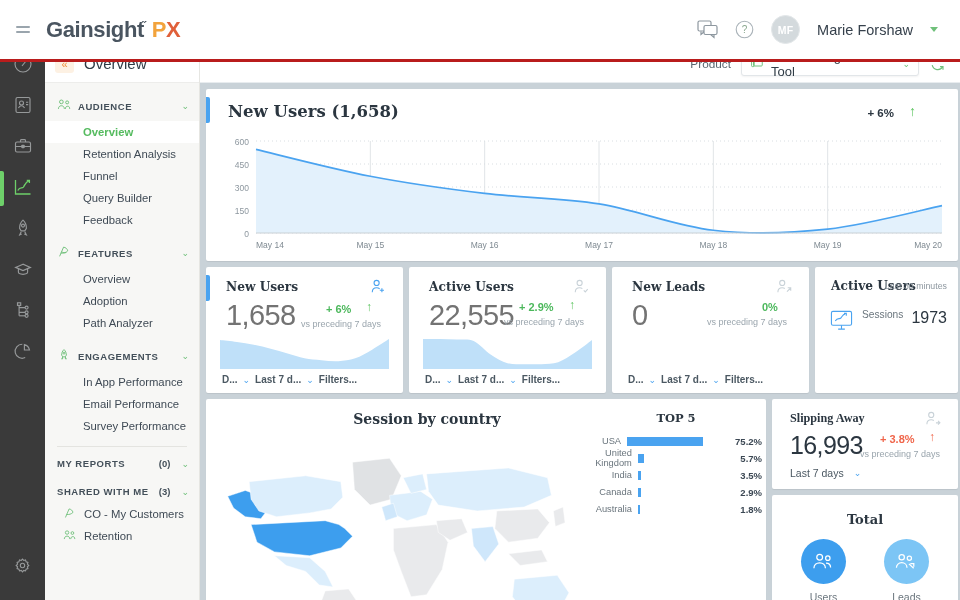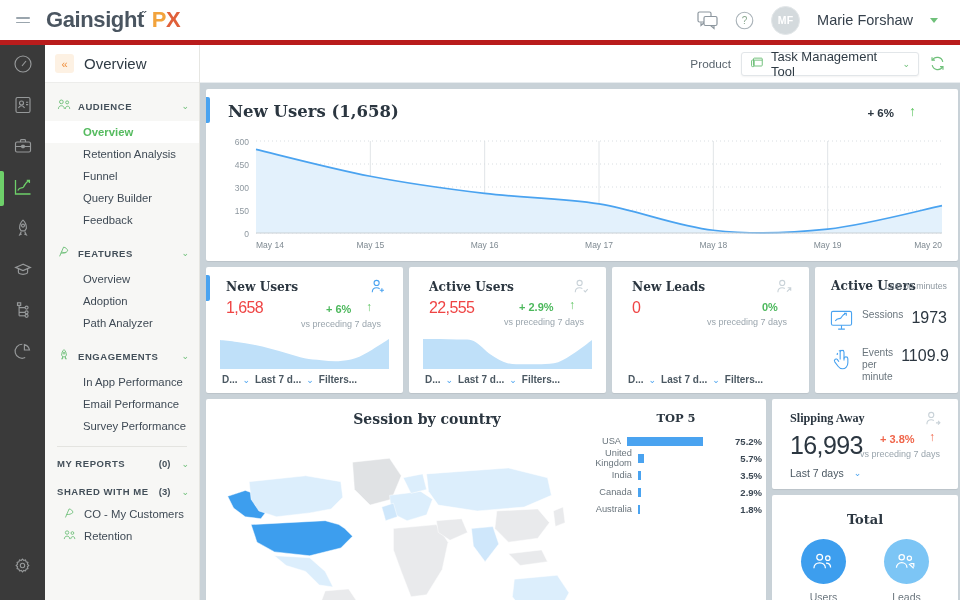--- a/index.html
+++ b/index.html
@@ -7,23 +7,23 @@
   body {
     font-family: "Liberation Sans", sans-serif;
     background: #c9d2d8;
     color: #3c4858;
     -webkit-font-smoothing: antialiased;
   }
   .app { position: relative; width: 960px; height: 600px; }
 
   
   .topbar {
-    position: absolute; top: 0; left: 0; right: 0; height: 45px;
+    position: absolute; top: 0; left: 0; right: 0; height: 62px;
     background: #ffffff; display: flex; align-items: center;
-    border-bottom: 5px solid #b91c1c; z-index: 20;
+    border-bottom: 3px solid #b91c1c; z-index: 20;
   }
   .hamburger { width: 46px; display: flex; flex-direction: column; align-items: center;
     justify-content: center; gap: 3px; height: 45px; cursor: pointer; }
   .hamburger span { display: block; width: 14px; height: 1.6px; background: #9aa5ad; border-radius: 1px; }
   .brand { font-size: 22px; font-weight: bold; letter-spacing: -0.4px; display: flex; align-items: baseline; }
   .brand .g { color: #4a5560; }
   .brand .tick { color: #4a5560; font-size: 13px; position: relative; top: -6px; left: -2px; }
   .brand .p { color: #f2a33c; margin-left: 4px; }
   .brand .x { color: #e0603a; }
   .topbar-right { margin-left: auto; display: flex; align-items: center; gap: 17px; padding-right: 22px; }
@@ -114,21 +114,21 @@
   .chart-area { position: absolute; left: 14px; top: 46px; right: 12px; bottom: 6px; }
 
   
   .kpi { height: 126px; top: 184px; }
   #kpi-new-users { left: 6px; width: 197px; }
   #kpi-active-users { left: 209px; width: 197px; }
   #kpi-new-leads { left: 412px; width: 197px; }
   .kpi-title { position: absolute; left: 20px; top: 13px; font-size: 12.2px; font-weight: bold; color: #2b3640;
     font-family: "DejaVu Serif", serif; }
   .kpi-icon { position: absolute; right: 16px; top: 11px; }
-  .kpi-value { position: absolute; left: 20px; top: 32px; font-size: 16px; color: #ef4444; letter-spacing: -.6px; }
+  .kpi-value { position: absolute; left: 20px; top: 32px; font-size: 29px; color: #737373; letter-spacing: -.6px; }
   .kpi-pct { position: absolute; font-size: 11px; font-weight: bold; color: #4cb85c; }
   .kpi-vs { position: absolute; font-size: 9px; color: #9aa5ad; }
   .kpi-up { position: absolute; color: #5cc45f; font-size: 12px; }
   .kpi-spark { position: absolute; left: 14px; right: 14px; top: 68px; height: 34px; }
   .kpi-foot { position: absolute; left: 16px; right: 12px; bottom: 8px; display: flex; align-items: center; gap: 5px; }
   .kpi-sel { font-size: 10px; color: #4b5862; font-weight: bold; cursor: pointer; white-space: nowrap; }
   .kpi-chev { color: #4aa3f0; font-size: 9px; cursor: pointer; }
 
   
   #card-realtime { left: 615px; top: 184px; width: 143px; height: 126px; }
@@ -559,33 +559,20 @@
             <svg width="25" height="23" viewBox="0 0 26 24">
                 <g fill="none" stroke="#4aa3f0" stroke-width="1.15">
                   <rect x="2.5" y="2.5" width="21" height="14.5" rx="1.6"></rect>
                   <path d="M6.5 12.5c2.6-4.3 4.4-1.3 6-3.2 1.4-1.7 1.7-3.6 4.4-4.2"></path>
                   <path d="M15.6 4.6h2.4v2.4"></path>
                   <path d="M9.5 21h7M13 17v4"></path>
                 </g>
               </svg></span>
           <span class="rt-lab">Sessions</span>
           <span class="rt-val">1973</span>
-        </div>
-        <div class="rt-row" style="top:80px">
-          <span>
-            <svg width="25" height="25" viewBox="0 0 26 26">
-                <g fill="none" stroke="#4aa3f0" stroke-width="1.15">
-                  <path d="M11.6 13V5.5a2 2 0 014 0V14"></path>
-                  <path d="M15.6 12.2c0-1.1.9-1.9 2-1.9s2 .8 2 1.9v4.2c0 3.5-2.4 6.2-5.6 6.2-2.1 0-3.4-.9-4.6-2.6L6 15.4c-.6-.9-.4-2 .5-2.6.9-.6 2-.3 2.5.6l1.3 2"></path>
-                  <path d="M8.5 8.3a5 5 0 017-4.6" stroke-dasharray="2.2 2.2"></path>
-                </g>
-              </svg></span>
-          <span class="rt-lab"><span style="white-space:pre-line">Events
-per minute</span></span>
-          <span class="rt-val">1109.9</span>
         </div>
       </div>
 
       <div class="card" id="card-map">
         <div class="map-title" style="padding-right:118px">Session by country</div>
         <div class="map-wrap">
           <svg width="390" height="228" viewBox="0 0 400 230" style="display:block">
             <g stroke="#ffffff" stroke-width="0.5">
 
               <path d="M12 63 L30 57 L44 62 L40 72 L52 78 L46 86 L30 84 L18 75 Z" fill="#3d9eee"></path>

